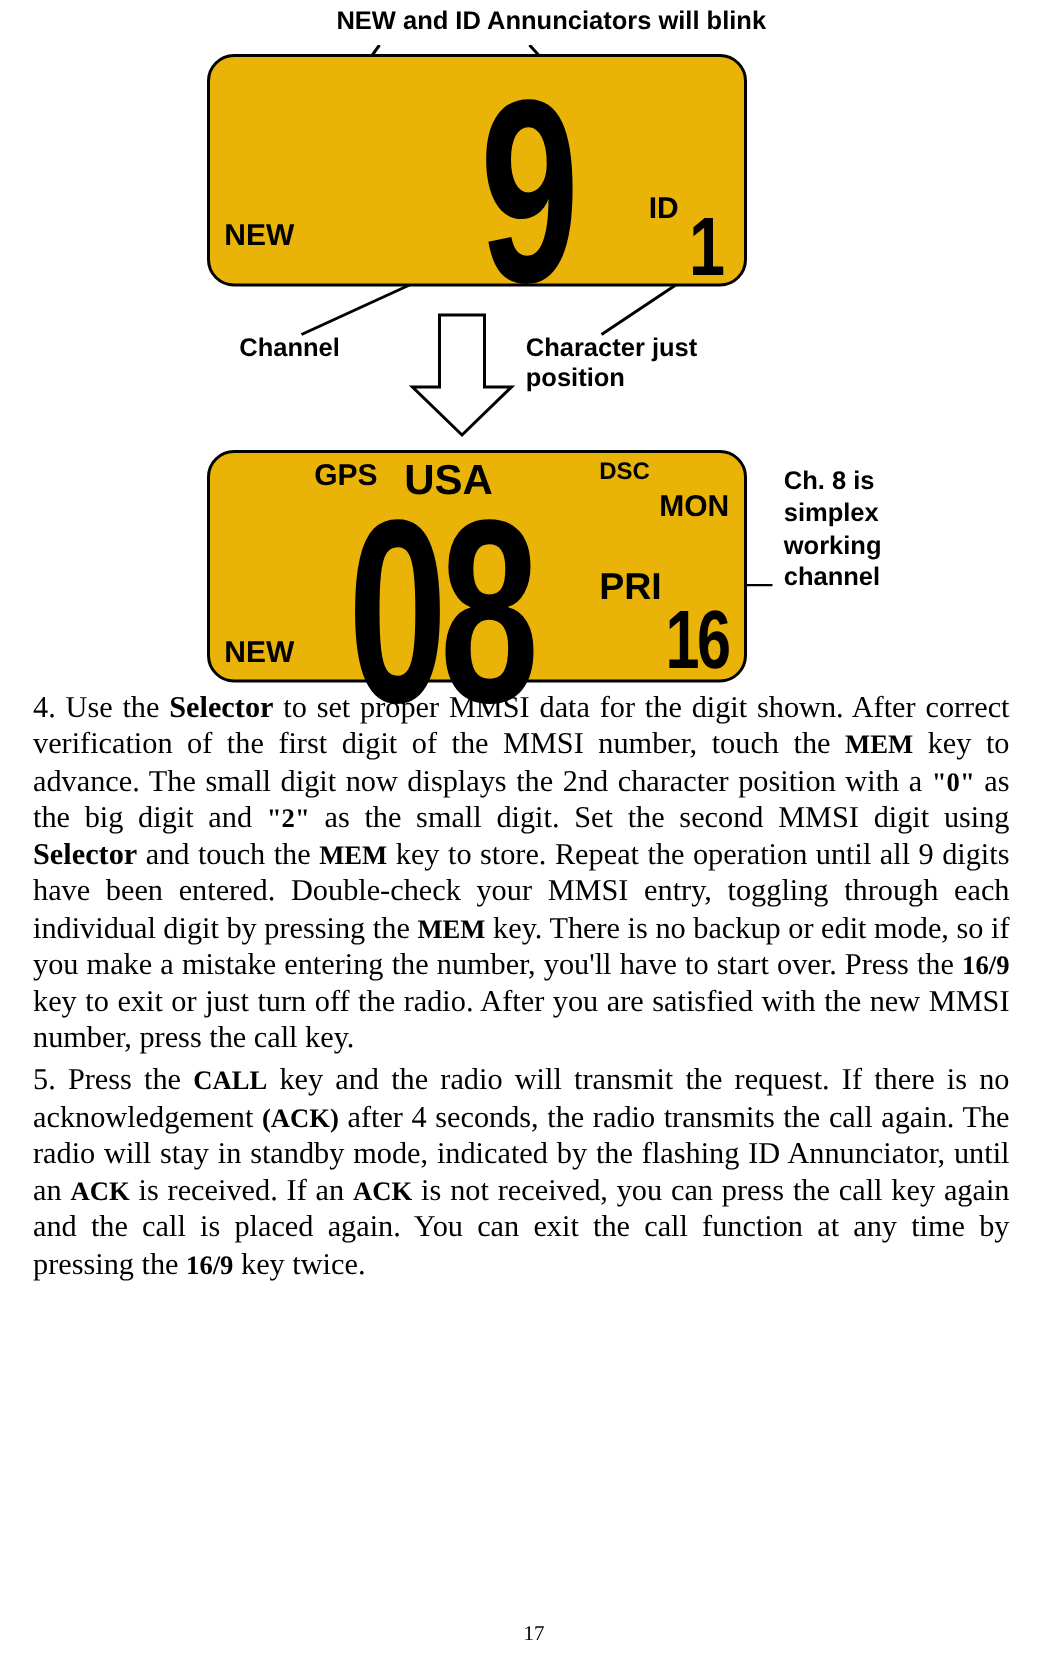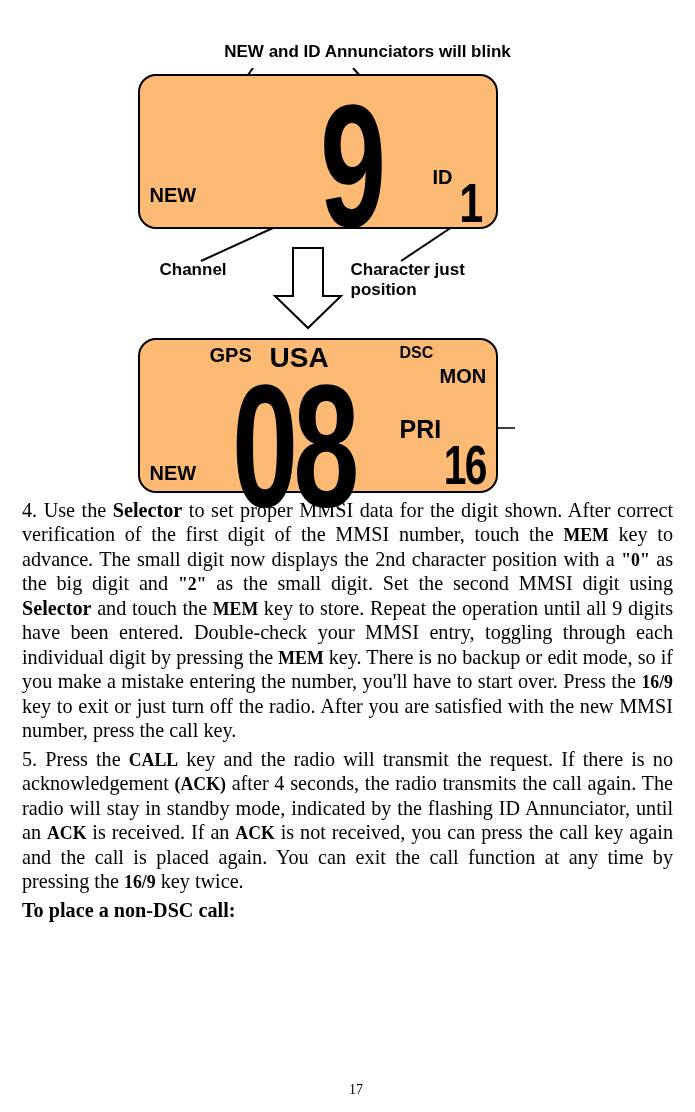--- a/index.html
+++ b/index.html
@@ -12,31 +12,30 @@
     position: relative;
     padding: 0 22px;
   }
   .top-caption {
     text-align: center;
     font-weight: bold;
     font-size: 17px;
     padding-top: 4px;
     padding-bottom: 6px;
     margin-left: 40px;
-    margin-top: 38px;
   }
   .figure-area {
     position: relative;
     width: 650px;
     height: 430px;
     margin: 0 auto;
   }
   .lcd {
     position: absolute;
-    background: #fdba74;
+    background: #eab308;
     border: 2px solid #000;
     border-radius: 18px;
   }
   .lcd1 { left: 115px; top: 6px; width: 360px; height: 155px; }
   .lcd2 { left: 115px; top: 270px; width: 360px; height: 155px; }
 
   .ann-new { position:absolute; font-family: Arial; font-weight:bold; font-size:20px; }
   .ann-id  { position:absolute; font-family: Arial; font-weight:bold; font-size:20px; }
   .ann-gps { position:absolute; font-family: Arial; font-weight:bold; font-size:20px; }
   .ann-usa { position:absolute; font-family: Arial; font-weight:bold; font-size:28px; }
@@ -139,29 +138,34 @@
     <span class="ann-gps" style="left:70px; top:4px;">GPS</span>
     <span class="ann-usa" style="left:130px; top:2px;">USA</span>
     <span class="ann-dsc" style="left:260px; top:4px;">DSC</span>
     <span class="ann-mon" style="left:260px; top:25px;margin-left:40px;">MON</span>
     <span class="ann-pri" style="left:260px; top:75px;">PRI</span>
     <span class="ann-new" style="left:10px; top:122px;">NEW</span>
     <span class="bigdigit d08" style="left:92px; top:6px;">08</span>
     <span class="smalldigit2" style="left:300px; top:98px;">16</span>
   </div>
 
+  <div class="sidelabel" style="left:500px; top:280px;">
+    <span>Ch. 8 is</span><br>
+    <span>simplex</span><br>
+    <span>working</span><br>
+    <span>channel</span>
+  </div>
 
 </div>
 
 <div class="body-text">
   <p class="step">
     <span>4. Use the </span><span class="b">Selector</span><span> to set proper MMSI data for the digit shown. After correct verification of the first digit of the MMSI number, touch the </span><span class="sc">MEM</span><span> key to advance. The small digit now displays the 2nd character position with a </span><span class="sc">"0"</span><span> as the big digit and </span><span class="sc">"2"</span><span> as the small digit. Set the second MMSI digit using </span><span class="b">Selector</span><span> and touch the </span><span class="sc">MEM</span><span> key to store. Repeat the operation until all 9 digits have been entered. Double-check your MMSI entry, toggling through each individual digit by pressing the </span><span class="sc">MEM</span><span> key. There is no backup or edit mode, so if you make a mistake entering the number, you'll have to start over. Press the </span><span class="sc">16/9</span><span> key to exit or just turn off the radio. After you are satisfied with the new MMSI number, press the call key.</span>
   </p>
 
   <p class="step">
     <span>5. Press the </span><span class="sc">CALL</span><span> key and the radio will transmit the request. If there is no acknowledgement </span><span class="sc">(ACK)</span><span> after 4 seconds, the radio transmits the call again. The radio will stay in standby mode, indicated by the flashing ID Annunciator, until an </span><span class="sc">ACK</span><span> is received. If an </span><span class="sc">ACK</span><span> is not received, you can press the call key again and the call is placed again. You can exit the call function at any time by pressing the </span><span class="sc">16/9</span><span> key twice.</span>
   </p>
 
-  <div class="subhead">To place a non-DSC call:</div>
 
 </div>
 
 <div class="page-num">17</div>
 
 </body></html>

